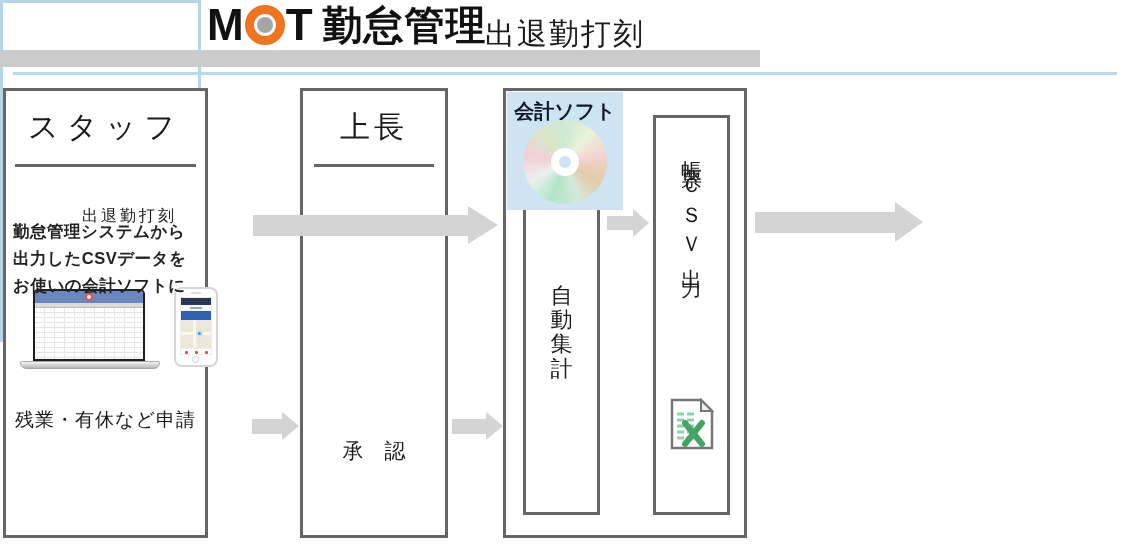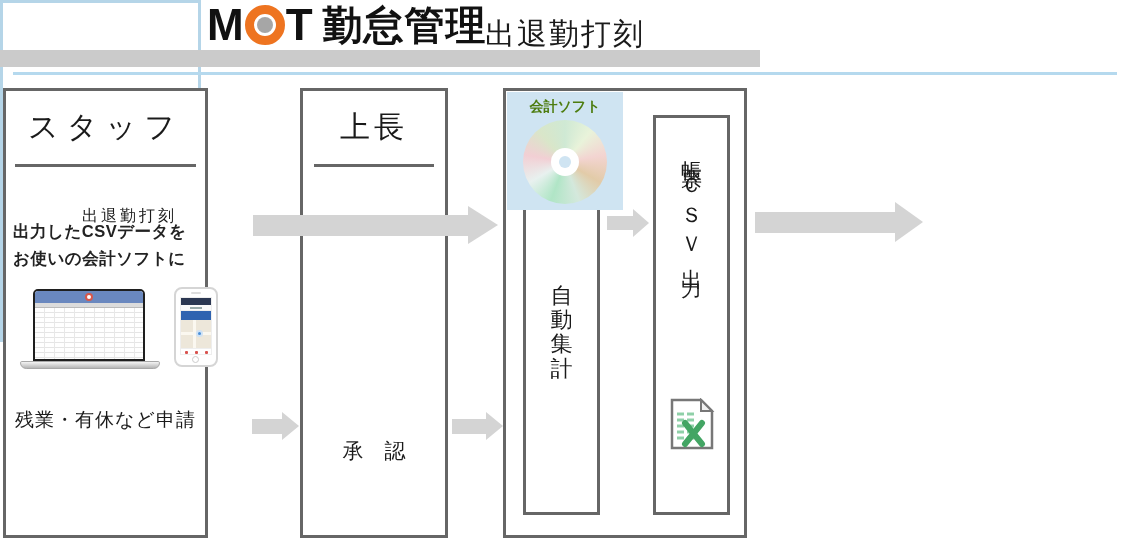--- a/index.html
+++ b/index.html
@@ -79,21 +79,21 @@
   .vtext { writing-mode:vertical-rl; text-orientation:upright; color:#1a1a1a; }
   .auto-text { font-size:22px; letter-spacing:24px; }
   .csv-text { position:absolute; left:50%; transform:translateX(-50%); top:26px; font-size:21px; letter-spacing:9px; }
   .excel-icon { position:absolute; left:50%; transform:translateX(-50%); top:280px; width:46px; height:52px; }
 
   
   #box-payroll { left:922px; top:90px; width:201px; height:342px; border:3px solid #B5D5E8; background:#fff; }
   #box-payroll .box-title { top:14px; letter-spacing:2px; }
   #box-payroll .title-rule { left:13px; right:13px; top:72px; background:#B5D9EE; }
   .soft-panel { position:absolute; left:50%; transform:translateX(-50%); top:92px; width:116px; height:118px; background:#CFE4F2; }
-  .soft-label { position:absolute; left:0; right:0; top:6px; text-align:center; font-weight:bold; font-size:14px; color:#4d7c0f; }
+  .soft-label { position:absolute; left:0; right:0; top:6px; text-align:center; font-weight:bold; font-size:20px; color:#0f172a; }
   .cd { position:absolute; left:50%; top:28px; transform:translateX(-50%); width:84px; height:84px; border-radius:50%;
         background:conic-gradient(#cfe9d4,#e9f3da,#f3d4d1,#e2cba8,#d4e8dc,#b0e5c6,#e8f1ef,#f2cfd4,#d9e6c9,#cfe9d4); }
   .cd .hole { position:absolute; left:50%; top:50%; width:28px; height:28px; transform:translate(-50%,-50%);
               border-radius:50%; background:#fff; }
   .cd .hole i { position:absolute; left:50%; top:50%; width:12px; height:12px; transform:translate(-50%,-50%);
                 border-radius:50%; background:#CFE4F2; display:block; }
   .payroll-desc { position:absolute; left:13px; top:218px; font-size:16.5px; font-weight:bold; color:#222;
                   line-height:27px; letter-spacing:0.5px; white-space:nowrap; }
 
   
@@ -212,20 +212,21 @@
     <div class="title-rule"></div>
     <div class="soft-panel">
       <div class="soft-label">会計ソフト</div>
       <div class="cd">
           <span class="hole">
             <i></i>
           </span>
         </div>
     </div>
     <div class="payroll-desc">
+      <div>勤怠管理システムから</div>
       <div>出力したCSVデータを</div>
       <div>お使いの会計ソフトに</div>
     </div>
   </div>
 
   <div id="arrow-long-1">
       <span class="shaft"></span>
       <span class="head"></span>
     </div>
   <div id="arrow-small-1">

